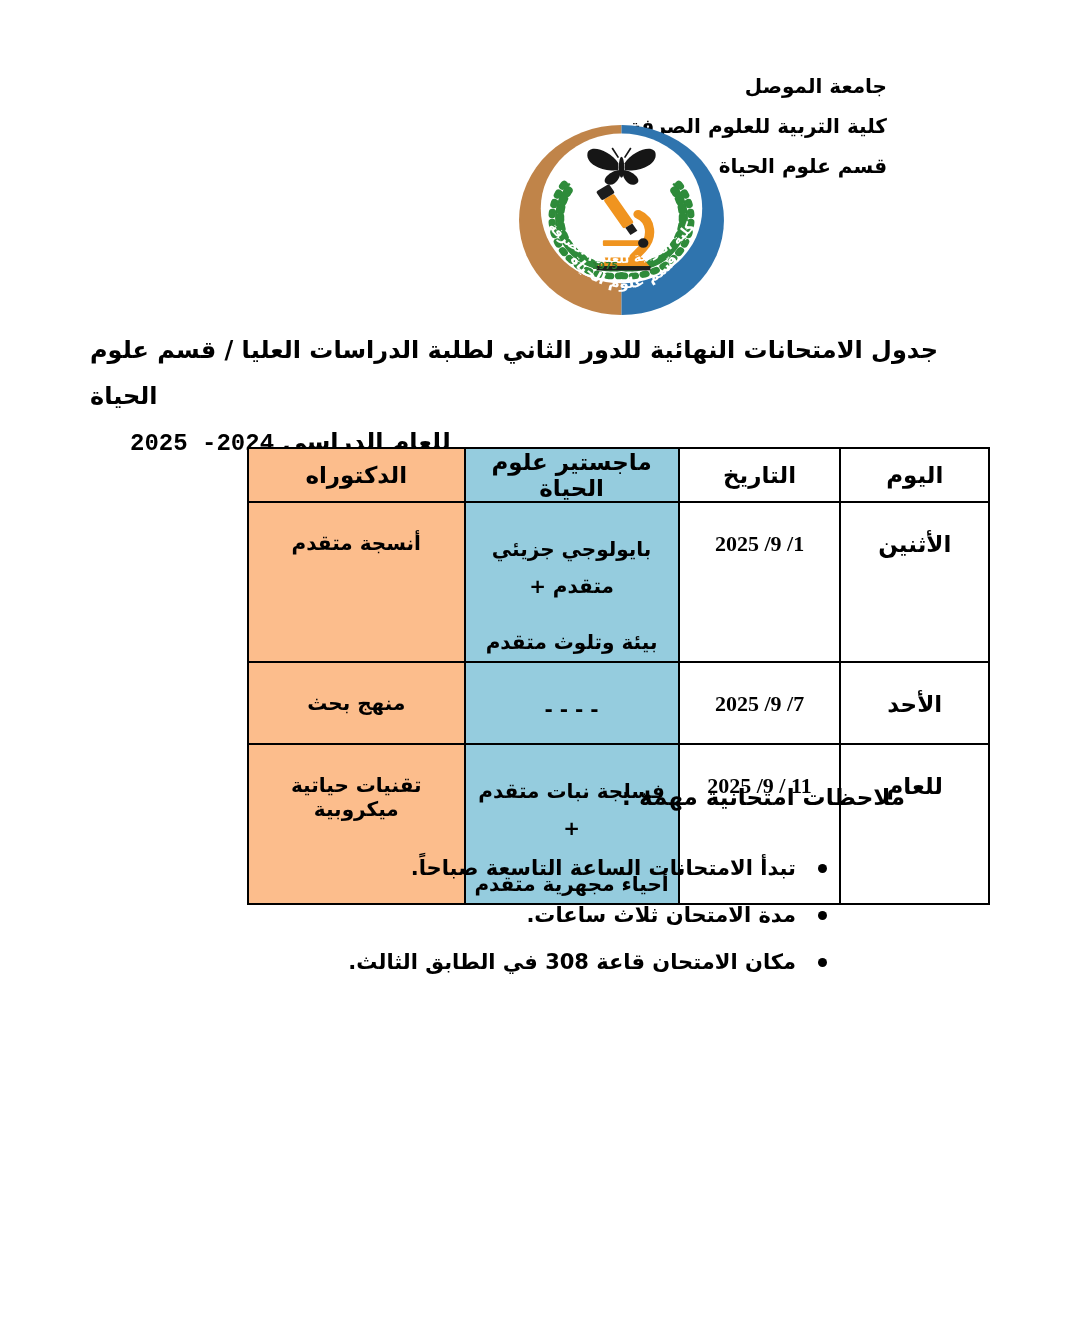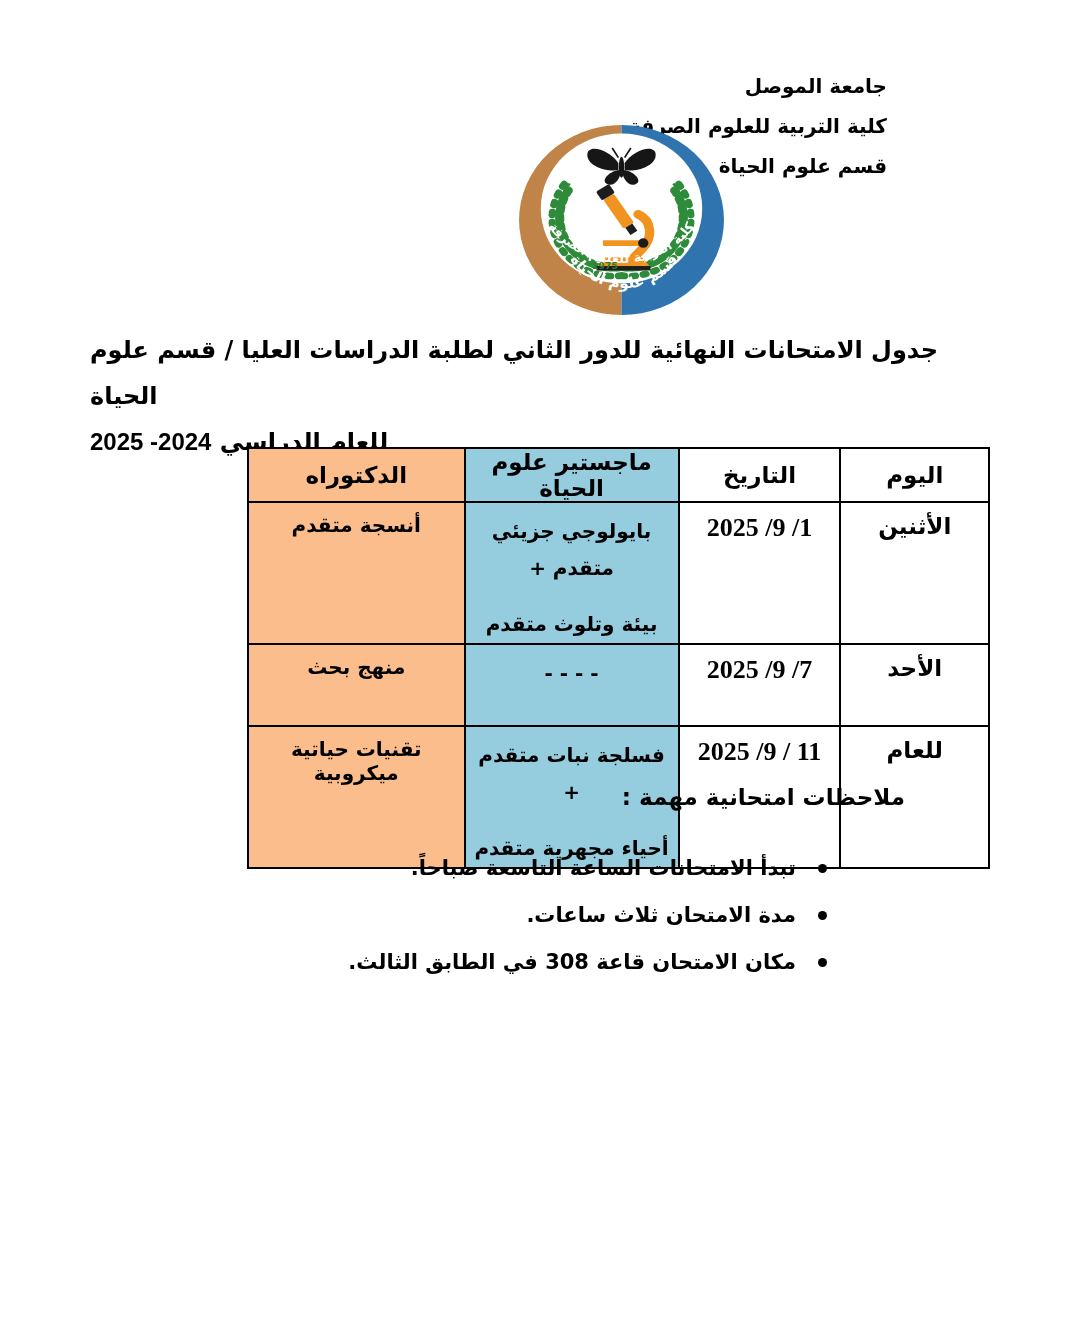--- a/index.html
+++ b/index.html
@@ -21,40 +21,40 @@
   .leaves{fill:none;stroke-width:8;stroke-dasharray:3.5 6;stroke-linecap:round;}
   .leaves2{fill:none;stroke-width:7;stroke-dasharray:3 7.5;stroke-linecap:round;}
   .band{fill:#fff;font-weight:bold;font-size:13px;}
   .band2{font-size:15px;}
   .year-text{font-size:9px;font-weight:bold;}
   
   .doc-title{
     position:absolute;top:327px;left:0;width:100%;
     text-align:left;font-weight:bold;font-size:24px;line-height:46px;
   }
-  .serif-num{font-family:Liberation Sans, sans-serif;}
+  .serif-num{font-family:Liberation Mono, monospace;margin-left:40px;}
   
   .exam-table{
     position:absolute;top:447px;left:157px;
     border-collapse:collapse;table-layout:fixed;
     font-weight:bold;
   }
   .exam-table th,.exam-table td{
     border:2.5px solid var(--table-border,#000);
     text-align:center;padding:0 4px;
   }
   .exam-table th{vertical-align:middle;font-size:23px;}
-  .exam-table td{vertical-align:top;padding-top:10px;font-size:20px;}
+  .exam-table td{vertical-align:top;padding-top:28px;font-size:20px;}
   .col-day{width:157px;}.col-date{width:172px;}.col-master{width:228px;}.col-phd{width:230px;}
   tr.hrow{height:48px;}
   tr.r1{height:85px;} tr.r2{height:82px;} tr.r3{height:91px;}
   .cell-master{background:var(--master-bg,#95CCDE);}
   .cell-phd{background:var(--phd-bg,#FCBD8C);}
   td.cell-day{font-size:23px;}
-  td.cell-date{font-family:"Liberation Serif","DejaVu Serif",serif;font-size:26px;}
+  td.cell-date{font-family:"Liberation Serif","DejaVu Serif",serif;font-size:22px;}
   .mline{line-height:37px;}
   .mline + .mline{margin-top:19px;}
   
   .notes-heading{
     position:absolute;top:784px;right:85px;
     font-weight:bold;font-size:23px;
   }
   .notes-list{
     position:absolute;top:856px;right:163px;
     list-style:none;margin:0;padding:0;

